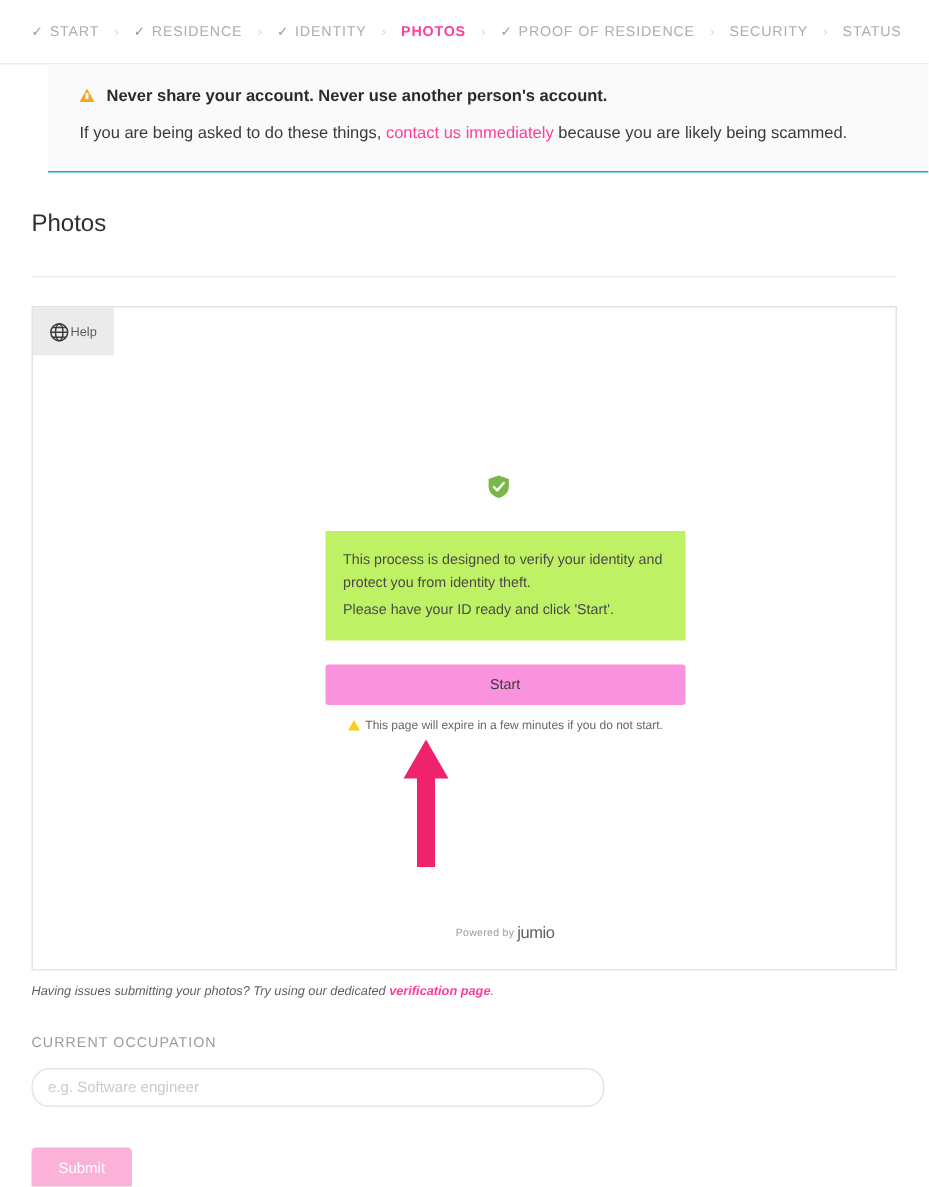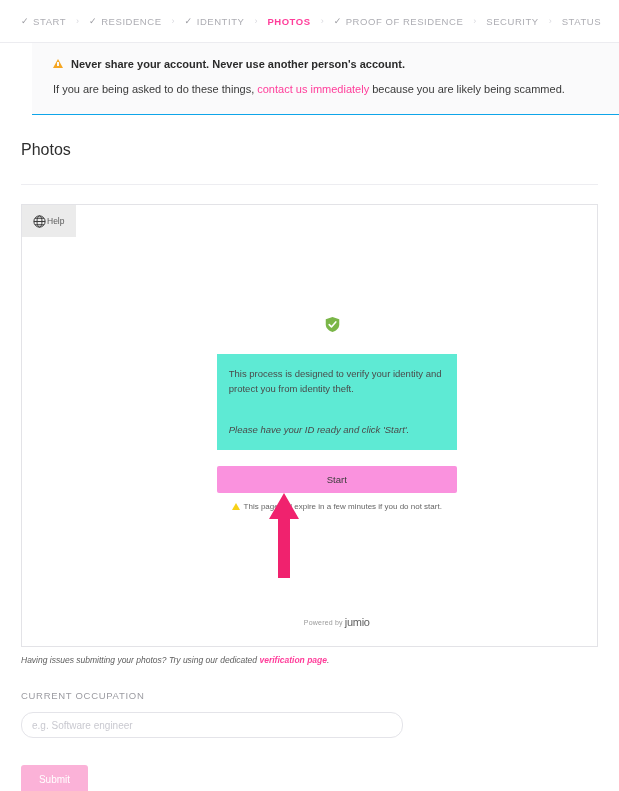--- a/index.html
+++ b/index.html
@@ -130,28 +130,28 @@
     margin-top: 111px;
     font-size: 20px;
     color: #3d3d3d;
     font-weight: 400;
   }
   .shield { width: 15px; height: 17px; margin-right: 8px; display: block; }
 
   .info-box {
     margin-top: 21px;
     width: 240px;
-    background: #5eead4;
+    background: #bef264;
     padding: 13px 12px 12px 12px;
     font-size: 9.5px;
     color: #4a4a4a;
     line-height: 1.55;
   }
   .info-box p { margin: 0; }
-  .info-box p + p { margin-top: 26px; font-style: italic; }
+  .info-box p + p { margin-top: 3px; }
 
   .start-btn {
     margin-top: 16px;
     width: 240px;
     height: 27px;
     background: #fa92de;
     border: none;
     border-radius: 2px;
     color: #3b3b3b;
     font-size: 9.5px;

